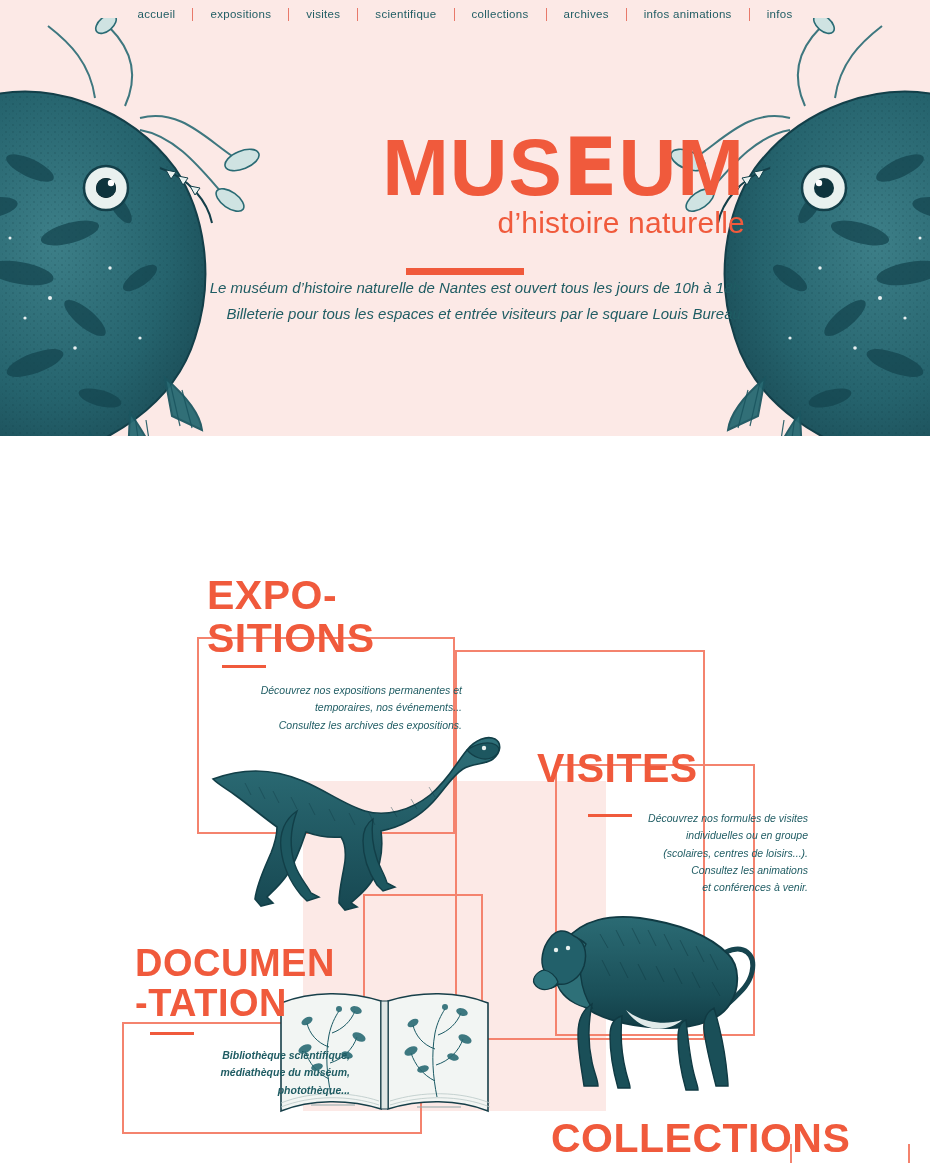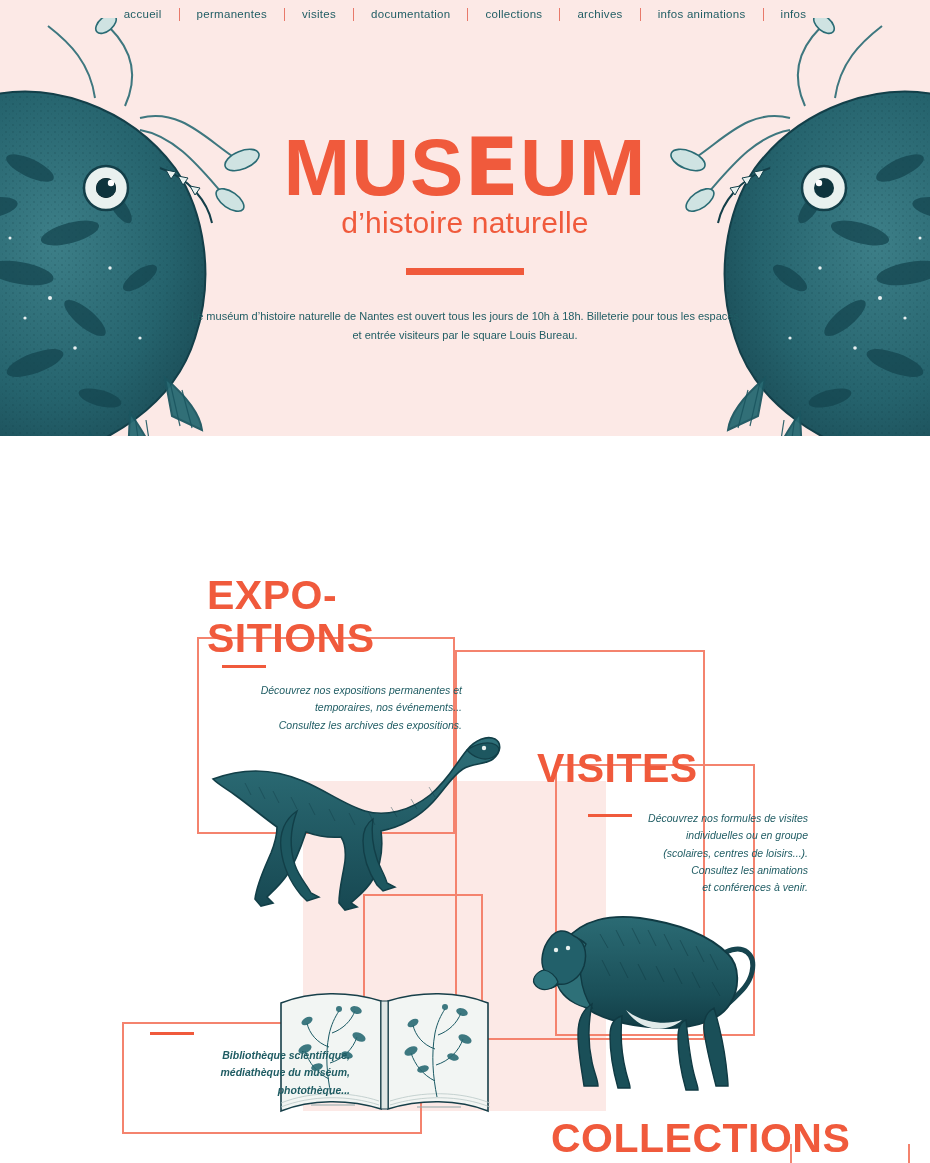--- a/index.html
+++ b/index.html
@@ -69,21 +69,21 @@
   .fish.left { left: -10px; }
   .fish.right { right: -10px; transform: scaleX(-1); }
 
   
   .hero-center {
     position: absolute;
     left: 50%;
     transform: translateX(-50%);
     top: 130px;
     width: 560px;
-    text-align: center;
+    text-align: right;
     z-index: 20;
   }
   .museum-title {
     color: #f05a3c;
     font-size: 80px;
     line-height: 0.95;
     font-weight: bold;
     letter-spacing: 1px;
     margin: 0;
     font-family: "Liberation Sans", sans-serif;
@@ -95,24 +95,24 @@
     letter-spacing: 0.2px;
     font-family: "Liberation Sans", sans-serif;
   }
   .title-rule {
     width: 118px;
     height: 7px;
     background: #f05a3c;
     margin: 28px auto 0 auto;
   }
   .hero-info {
-    margin-top: 32px;
     color: #1f5c63;
-    font-size: 11px;
+    font-size: 15px;
     line-height: 1.7;
+    font-style: italic;
     font-family: "Liberation Sans", sans-serif;
   }
 
   
   .scroll-btn {
     position: absolute;
     left: 50%;
     transform: translateX(-50%);
     top: 498px;
     width: 20px;
@@ -190,25 +190,25 @@
 </head>
 <body>
 
 <div id="page">
 
   <div class="hero">
 
     <nav class="nav">
       <a class="nav-item">accueil</a>
       <span class="nav-sep"></span>
-      <a class="nav-item">permanentes</a>
+      <a class="nav-item">expositions</a>
       <span class="nav-sep"></span>
       <a class="nav-item">visites</a>
       <span class="nav-sep"></span>
-      <a class="nav-item">documentation</a>
+      <a class="nav-item">scientifique</a>
       <span class="nav-sep"></span>
       <a class="nav-item">collections</a>
       <span class="nav-sep"></span>
       <a class="nav-item">archives</a>
       <span class="nav-sep"></span>
       <a class="nav-item">infos animations</a>
       <span class="nav-sep"></span>
       <a class="nav-item">infos</a>
     </nav>
 
@@ -521,20 +521,22 @@
         <path d="M126 74 L 134 90"></path>
           <path d="M144 76 L 152 92"></path>
           <path d="M162 80 L 170 96"></path>
         <path d="M182 90 L 190 104"></path>
       </g>
     </svg>
 
     <div class="frame" style="left:363px; top:362px; width:120px; height:198px;"></div>
     <div class="frame" style="left:122px; top:490px; width:300px; height:112px;"></div>
 
+    <div class="card-title" style="left:135px; top:412px; width:320px; font-size:38px;">DOCUMEN
+-TATION</div>
     <div class="card-rule" style="left:150px; top:500px;"></div>
     <div class="card-text" style="left:150px; top:515px; width:200px;font-weight:bold;">Bibliothèque scientifique,
 médiathèque du muséum,
 photothèque...</div>
 
     <svg class="illus" style="left:277px; top:455px; width:215px; height:132px;" viewBox="0 0 215 132">
 
       <path d="M4 16 C 34 4, 72 4, 104 14 L 104 122 C 72 112, 34 112, 4 124 Z" fill="#f2f5f3" stroke="#173f49" stroke-width="1.6"></path>
       <path d="M211 16 C 181 4, 143 4, 111 14 L 111 122 C 143 112, 181 112, 211 124 Z" fill="#f2f5f3" stroke="#173f49" stroke-width="1.6"></path>
       <path d="M104 14 L 104 122 L 111 122 L 111 14 Z" fill="#dfe7e5" stroke="#173f49" stroke-width="1"></path>

